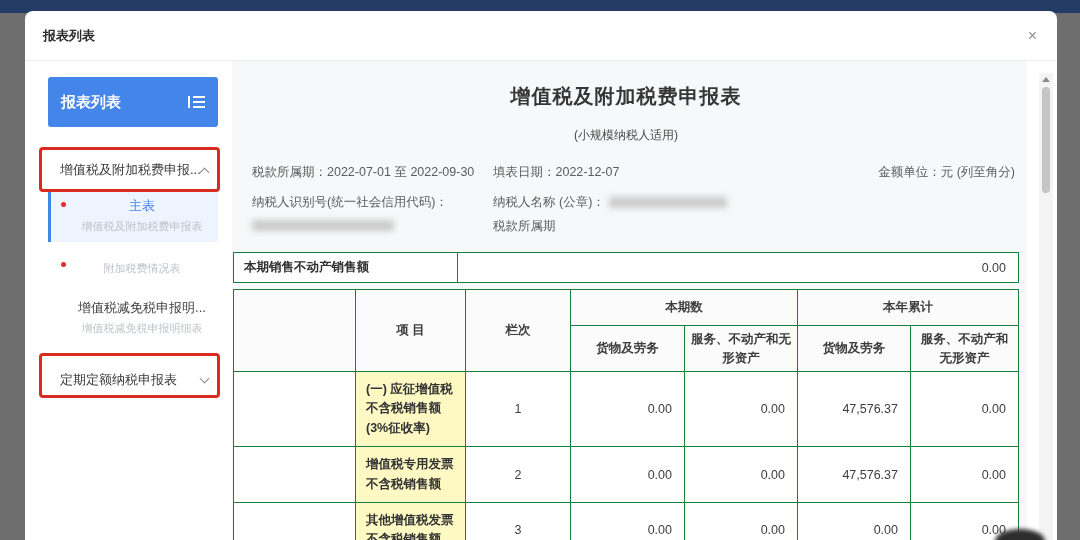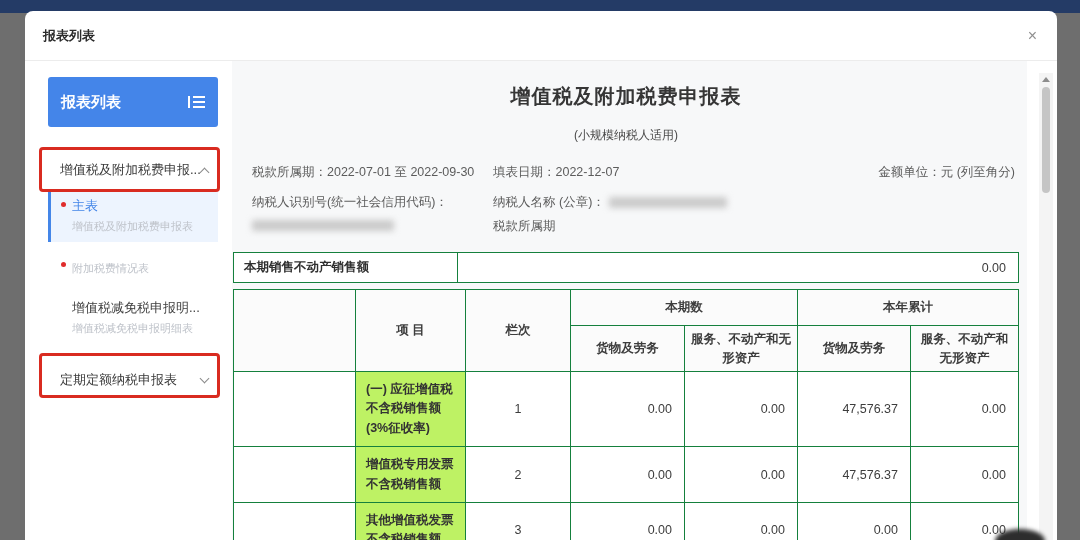--- a/index.html
+++ b/index.html
@@ -25,21 +25,21 @@
                display:flex; align-items:center; justify-content:space-between; padding:0 13px;
                font-size:15px; font-weight:bold; cursor:pointer; }
   .group-header { width:170px; height:40px; display:flex; align-items:center; justify-content:space-between;
                   padding:0 10px 0 12px; font-size:13px; color:#3a3a3a; cursor:pointer; }
   .group-header.first { margin-top:23px; }
   .group-header.second { margin-top:16px; }
   .chev { display:inline-block; width:7px; height:7px; border-right:1.6px solid #8a8a8a; border-bottom:1.6px solid #8a8a8a; }
   .chev.up   { transform:rotate(-135deg); margin-top:4px; }
   .chev.down { transform:rotate(45deg);  margin-bottom:3px; }
 
-  .sub-item { position:relative; width:170px; padding:7px 6px 8px 24px; cursor:pointer; }
+  .sub-item { position:relative; width:170px; padding:7px 6px 8px 24px; cursor:pointer;text-align:center; }
   .sub-item .dot { position:absolute; left:13px; top:12px; width:5px; height:5px; border-radius:50%; background:#e02c2c; }
   .sub-item .si-title { font-size:13px; color:#3f3f3f; }
   .sub-item .si-sub { font-size:11px; color:#bfc3ca; margin-top:4px; }
   .sub-item.selected { background:#edf4fe; border-left:3px solid #4486e8; padding-left:21px; }
   .sub-item.selected .dot { left:10px; }
   .sub-item.selected .si-title { color:#4486e8; }
   .sub-item.gap { margin-top:8px; }
 
   
   .panel { flex:1; margin-left:14px; margin-right:30px; background:#f7f8f9; padding:0 8px 0 1px; overflow:hidden; }
@@ -63,21 +63,21 @@
   .pretable { margin-top:17px; }
   .pretable td { height:30px; }
   .pretable .pt-label { width:224px; font-weight:bold; padding-left:10px; color:#303030; }
   .pretable .pt-value { text-align:right; padding-right:12px; }
 
   .main-table { margin-top:6px; }
   .main-table th { font-weight:bold; background:#fbfbfb; color:#3d3d3d; padding:4px 6px; }
   .main-table .h-top { height:36px; }
   .main-table .h-sub th { height:46px; line-height:1.45; }
   .main-table td { background:#fff; }
-  .main-table td.row-label { background:#bef264; font-weight:bold; padding:8px 10px; line-height:1.55; color:#333; }
+  .main-table td.row-label { background:#fef9c3; font-weight:bold; padding:8px 10px; line-height:1.55; color:#333; }
   .main-table td.col-no { text-align:center; }
   .main-table td.val { text-align:right; padding-right:12px; }
   .main-table tr.r1 td { height:73px; }
   .main-table tr.r2 td { height:53px; }
   .main-table tr.r3 td { height:56px; }
 
   
   .vscroll { position:absolute; top:62px; right:4px; width:14px; height:498px; background:#f4f4f4; }
   .vs-thumb { position:absolute; top:14px; left:3px; width:8px; height:106px; background:#c5c5c5; border-radius:4px; }
   .vs-up, .vs-down { position:absolute; left:3px; width:0; height:0; border-left:4px solid transparent; border-right:4px solid transparent; }

